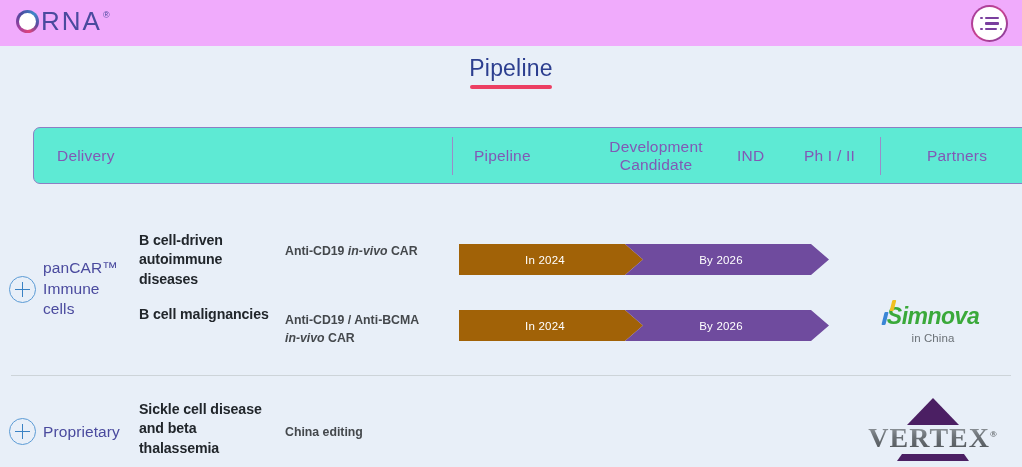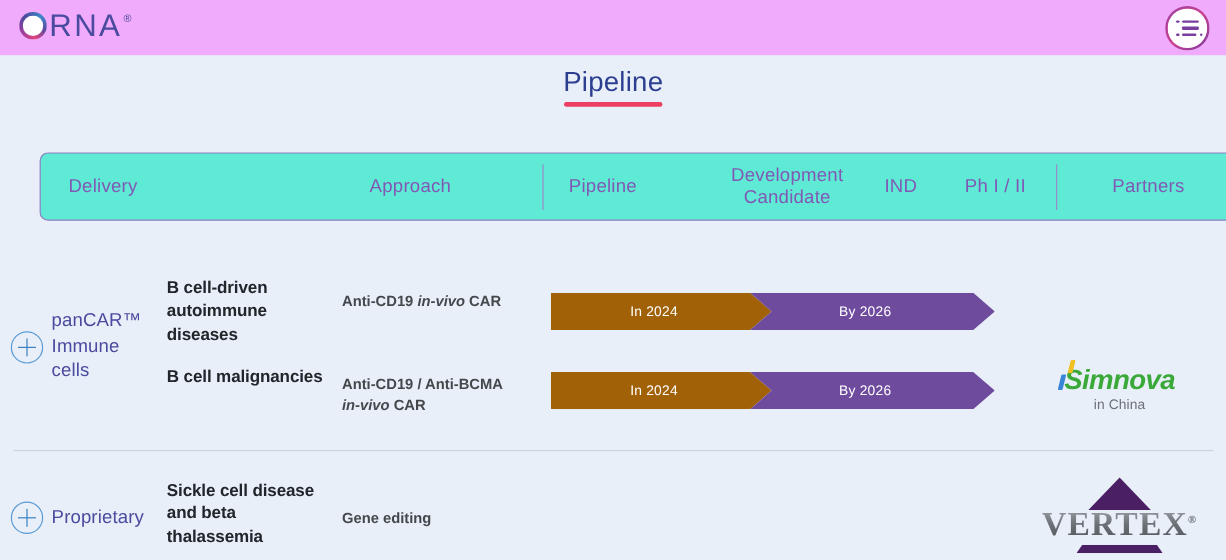--- a/index.html
+++ b/index.html
@@ -202,21 +202,20 @@
 
   <div class="title-wrap">
     <div class="page-title">
       <span>Pipeline</span>
       <span class="title-underline"></span>
     </div>
   </div>
 
   <div class="hdr-box">
     <div class="hdr-cell" style="left:23px;width:110px">Delivery</div>
-    <div class="hdr-cell" style="left:274px;width:140px">Approach</div>
 
     <div class="hdr-sep" style="left:418px"></div>
 
     <div class="hdr-cell" style="left:440px;width:105px">Pipeline</div>
     <div class="hdr-cell c2" style="left:552px;width:140px">Development Candidate</div>
     <div class="hdr-cell" style="left:703px;width:60px">IND</div>
     <div class="hdr-cell" style="left:770px;width:80px">Ph I / II</div>
 
     <div class="hdr-sep" style="left:846px"></div>
 
@@ -263,21 +262,21 @@
   </div>
 
   <div class="divider" style="top:375px"></div>
 
   <div class="row" style="top:0">
 
     <div class="plus-icon" style="left:9px;top:418px"></div>
     <div class="delivery-label" style="left:43px;top:422px;width:95px">Proprietary</div>
 
     <div class="disease-label" style="left:139px;top:400px;width:135px">Sickle cell disease and beta thalassemia</div>
-    <div class="approach-label" style="left:285px;top:424px;width:150px"><span>Gene editing</span><i></i><span></span></div>
+    <div class="approach-label" style="left:285px;top:424px;width:150px"><span>China editing</span><i></i><span></span></div>
 
     <div class="partner" style="left:858px;top:398px;width:150px">
       <div class="vertex-wrap">
         <div class="vx-tri"></div>
         <div class="vx-word"><span>VERTEX</span><sup>®</sup></div>
         <div class="vx-base"></div>
       </div>
     </div>
   </div>
 

